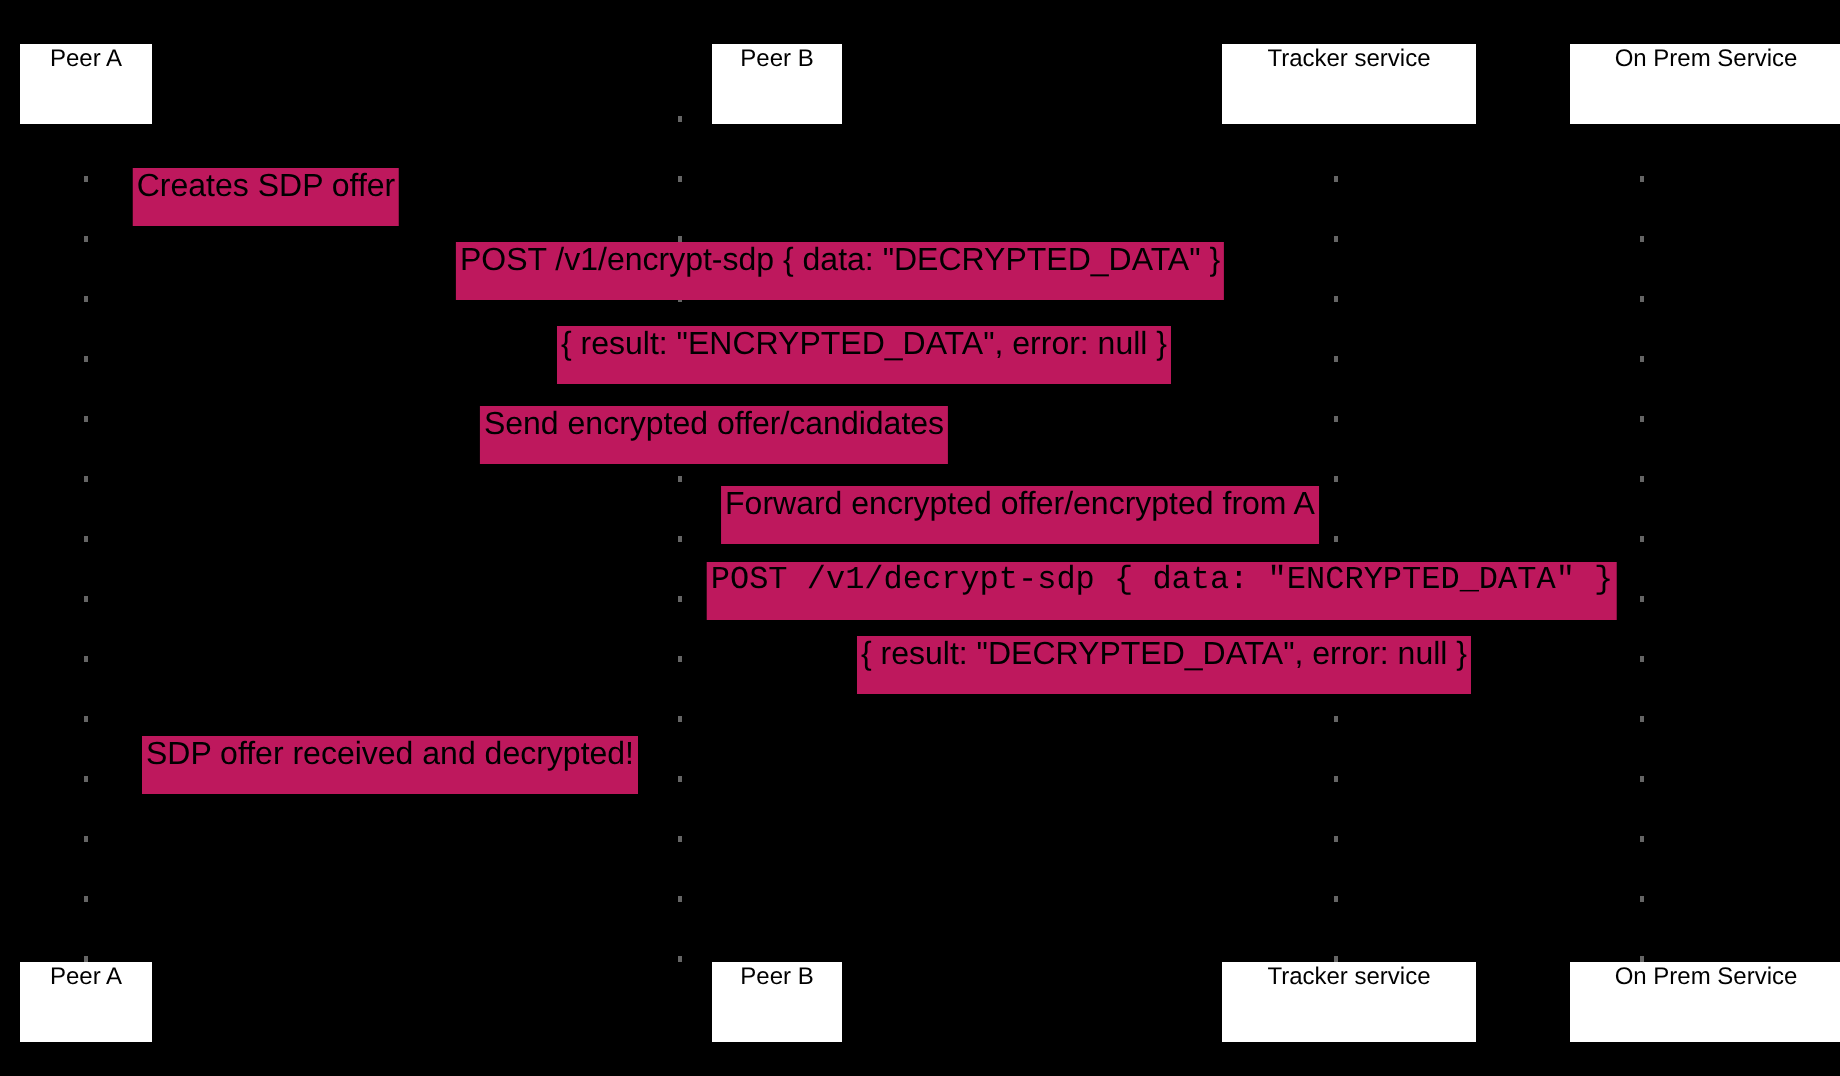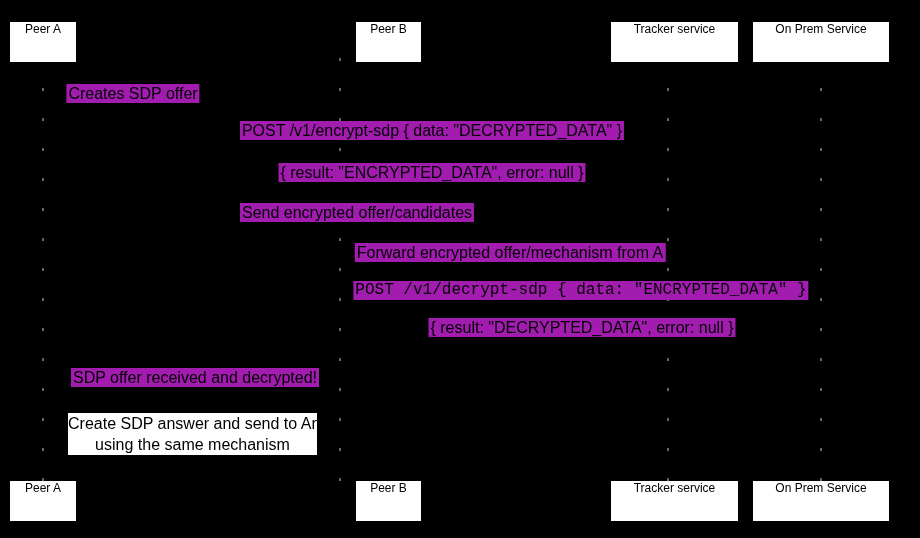--- a/index.html
+++ b/index.html
@@ -43,35 +43,35 @@
     align-items: flex-start;
     justify-content: center;
     font-size: 12px;
     white-space: nowrap;
   }
   .row-top { top: 22px; }
   .row-bottom { top: 481px; }
   .a-peera { left: 10px;  width: 66px; }
   .a-peerb { left: 308px; width: 65px; margin-left: 48px; }
   .a-tracker { left: 611px; width: 127px; }
-  .a-onprem { left: 753px; width: 136px; }
+  .a-onprem { left: 785px; width: 136px; }
 
   .msg {
     position: absolute;
-    background: #a21caf;
+    background: #be185d;
     color: #000000;
     font-size: 16px;
     line-height: 19px;
-    height: 19px;
+    height: 29px;
     padding: 0 2px;
     white-space: nowrap;
     transform: translateX(-50%);
   }
   .m1 { left: 133px; top: 84px;  }
-  .m2 { left: 432px; top: 121px; }
+  .m2 { left: 420px; top: 121px; }
   .m3 { left: 432px; top: 163px; }
   .m4 { left: 357px; top: 203px; }
   .m5 { left: 510px; top: 243px; }
   .m6 { left: 581px; top: 281px; font-family: Liberation Mono, monospace; }
   .m7 { left: 582px; top: 318px; }
   .m8 { left: 195px; top: 368px; }
 
   .note {
     position: absolute;
     left: 68px;
@@ -106,29 +106,25 @@
     <span>Tracker service</span>
   </div>
   <div class="actor row-top a-onprem">
     <span>On Prem Service</span>
   </div>
 
   <div class="msg m1">Creates SDP offer</div>
   <div class="msg m2">POST /v1/encrypt-sdp { data: "DECRYPTED_DATA" }</div>
   <div class="msg m3">{ result: "ENCRYPTED_DATA", error: null }</div>
   <div class="msg m4">Send encrypted offer/candidates</div>
-  <div class="msg m5">Forward encrypted offer/mechanism from A</div>
+  <div class="msg m5">Forward encrypted offer/encrypted from A</div>
   <div class="msg m6">POST /v1/decrypt-sdp { data: "ENCRYPTED_DATA" }</div>
   <div class="msg m7">{ result: "DECRYPTED_DATA", error: null }</div>
   <div class="msg m8">SDP offer received and decrypted!</div>
 
-  <div class="note">
-    <div>Create SDP answer and send to An</div>
-    <div>using the same mechanism</div>
-  </div>
 
   <div class="actor row-bottom a-peera">
     <span>Peer A</span>
   </div>
   <div class="actor row-bottom a-peerb">
     <span>Peer B</span>
   </div>
   <div class="actor row-bottom a-tracker">
     <span>Tracker service</span>
   </div>

